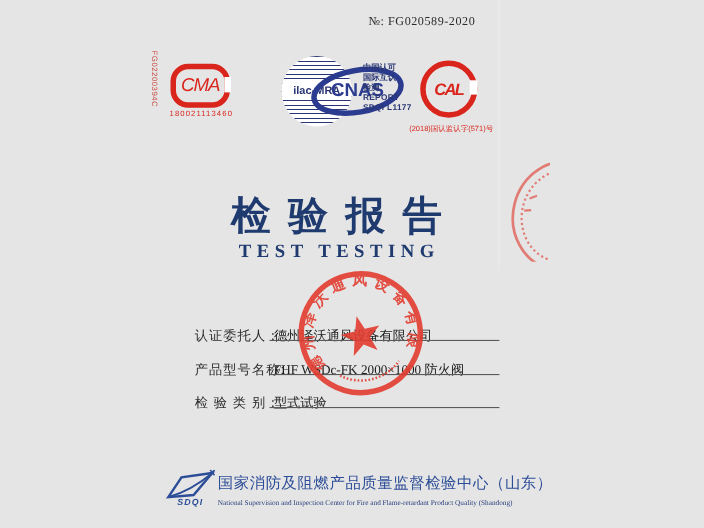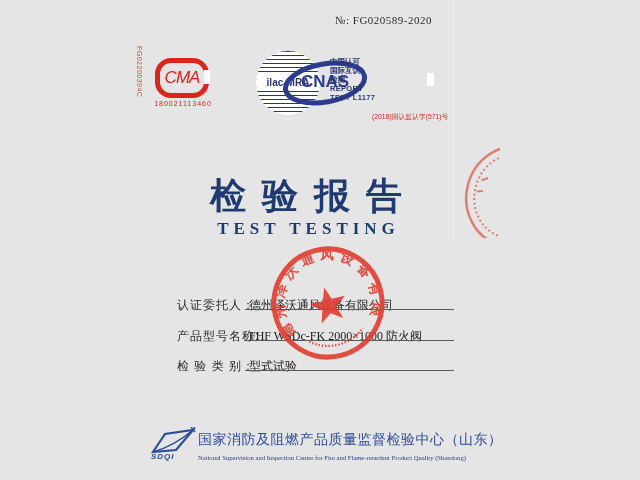--- a/index.html
+++ b/index.html
@@ -58,21 +58,21 @@
     font-size:12px;color:#1c1c1c;white-space:nowrap;}
   .underline{position:absolute;background:#5a5a5a;height:1px;left:245px;width:209px;}
   .u1{top:309px;} .u2{top:340px;} .u3{top:370px;}
   .r1{top:297px;} .r2{top:328px;} .r3{top:358px;}
 
   
   .seal{left:268px;top:243px;width:120px;height:120px;transform:rotate(-14deg);opacity:.9;}
 
   
   .footer-logo{left:150px;top:427px;width:46px;height:28px;}
-  .footer-logo-text{left:151px;top:452px;width:44px;text-align:left;color:#2c4d97;
+  .footer-logo-text{left:151px;top:452px;width:44px;text-align:center;color:#2c4d97;
     font-weight:bold;font-style:italic;font-size:8px;letter-spacing:1px;}
   .footer-cn{left:198px;top:431px;width:260px;color:#2c4d97;font-weight:normal;font-size:14px;
     letter-spacing:.5px;white-space:nowrap;}
   .footer-en{left:198px;top:454px;width:260px;color:#2a3f7d;font-family:"Liberation Serif",serif;
     font-size:6.6px;white-space:nowrap;}
 </style>
 </head>
 <body>
 
 <div class="page">
@@ -100,23 +100,26 @@
       <ellipse cx="43" cy="23" rx="40" ry="19" fill="none" stroke="#2b3b8f" stroke-width="5" transform="rotate(-10 43 23)"></ellipse>
     </svg>
     <div class="cnas-word">CNAS</div>
   </div>
 
   <div class="abs cnas-lines">
     <div>中国认可</div>
     <div>国际互认</div>
     <div>检测</div>
     <div class="en">REPORT</div>
-    <div class="en">TEST L1177</div>
+    <div class="en">SDQI L1177</div>
   </div>
 
+  <div class="abs cal-circle">
+    <span class="cal-text">CAL</span>
+  </div>
   <div class="abs cal-gap"></div>
   <div class="abs cal-caption">(2018)国认监认字(571)号</div>
 
   <div class="abs title-cn">检验报告</div>
   <div class="abs title-en">TEST TESTING</div>
 
   <div class="abs side-stamp">
     <svg width="60" height="90" viewBox="0 0 60 90">
       <g transform="rotate(14 30 45)">
         <ellipse cx="72" cy="38" rx="46" ry="50" fill="none" stroke="#e05a50" stroke-width="2.5"></ellipse>

